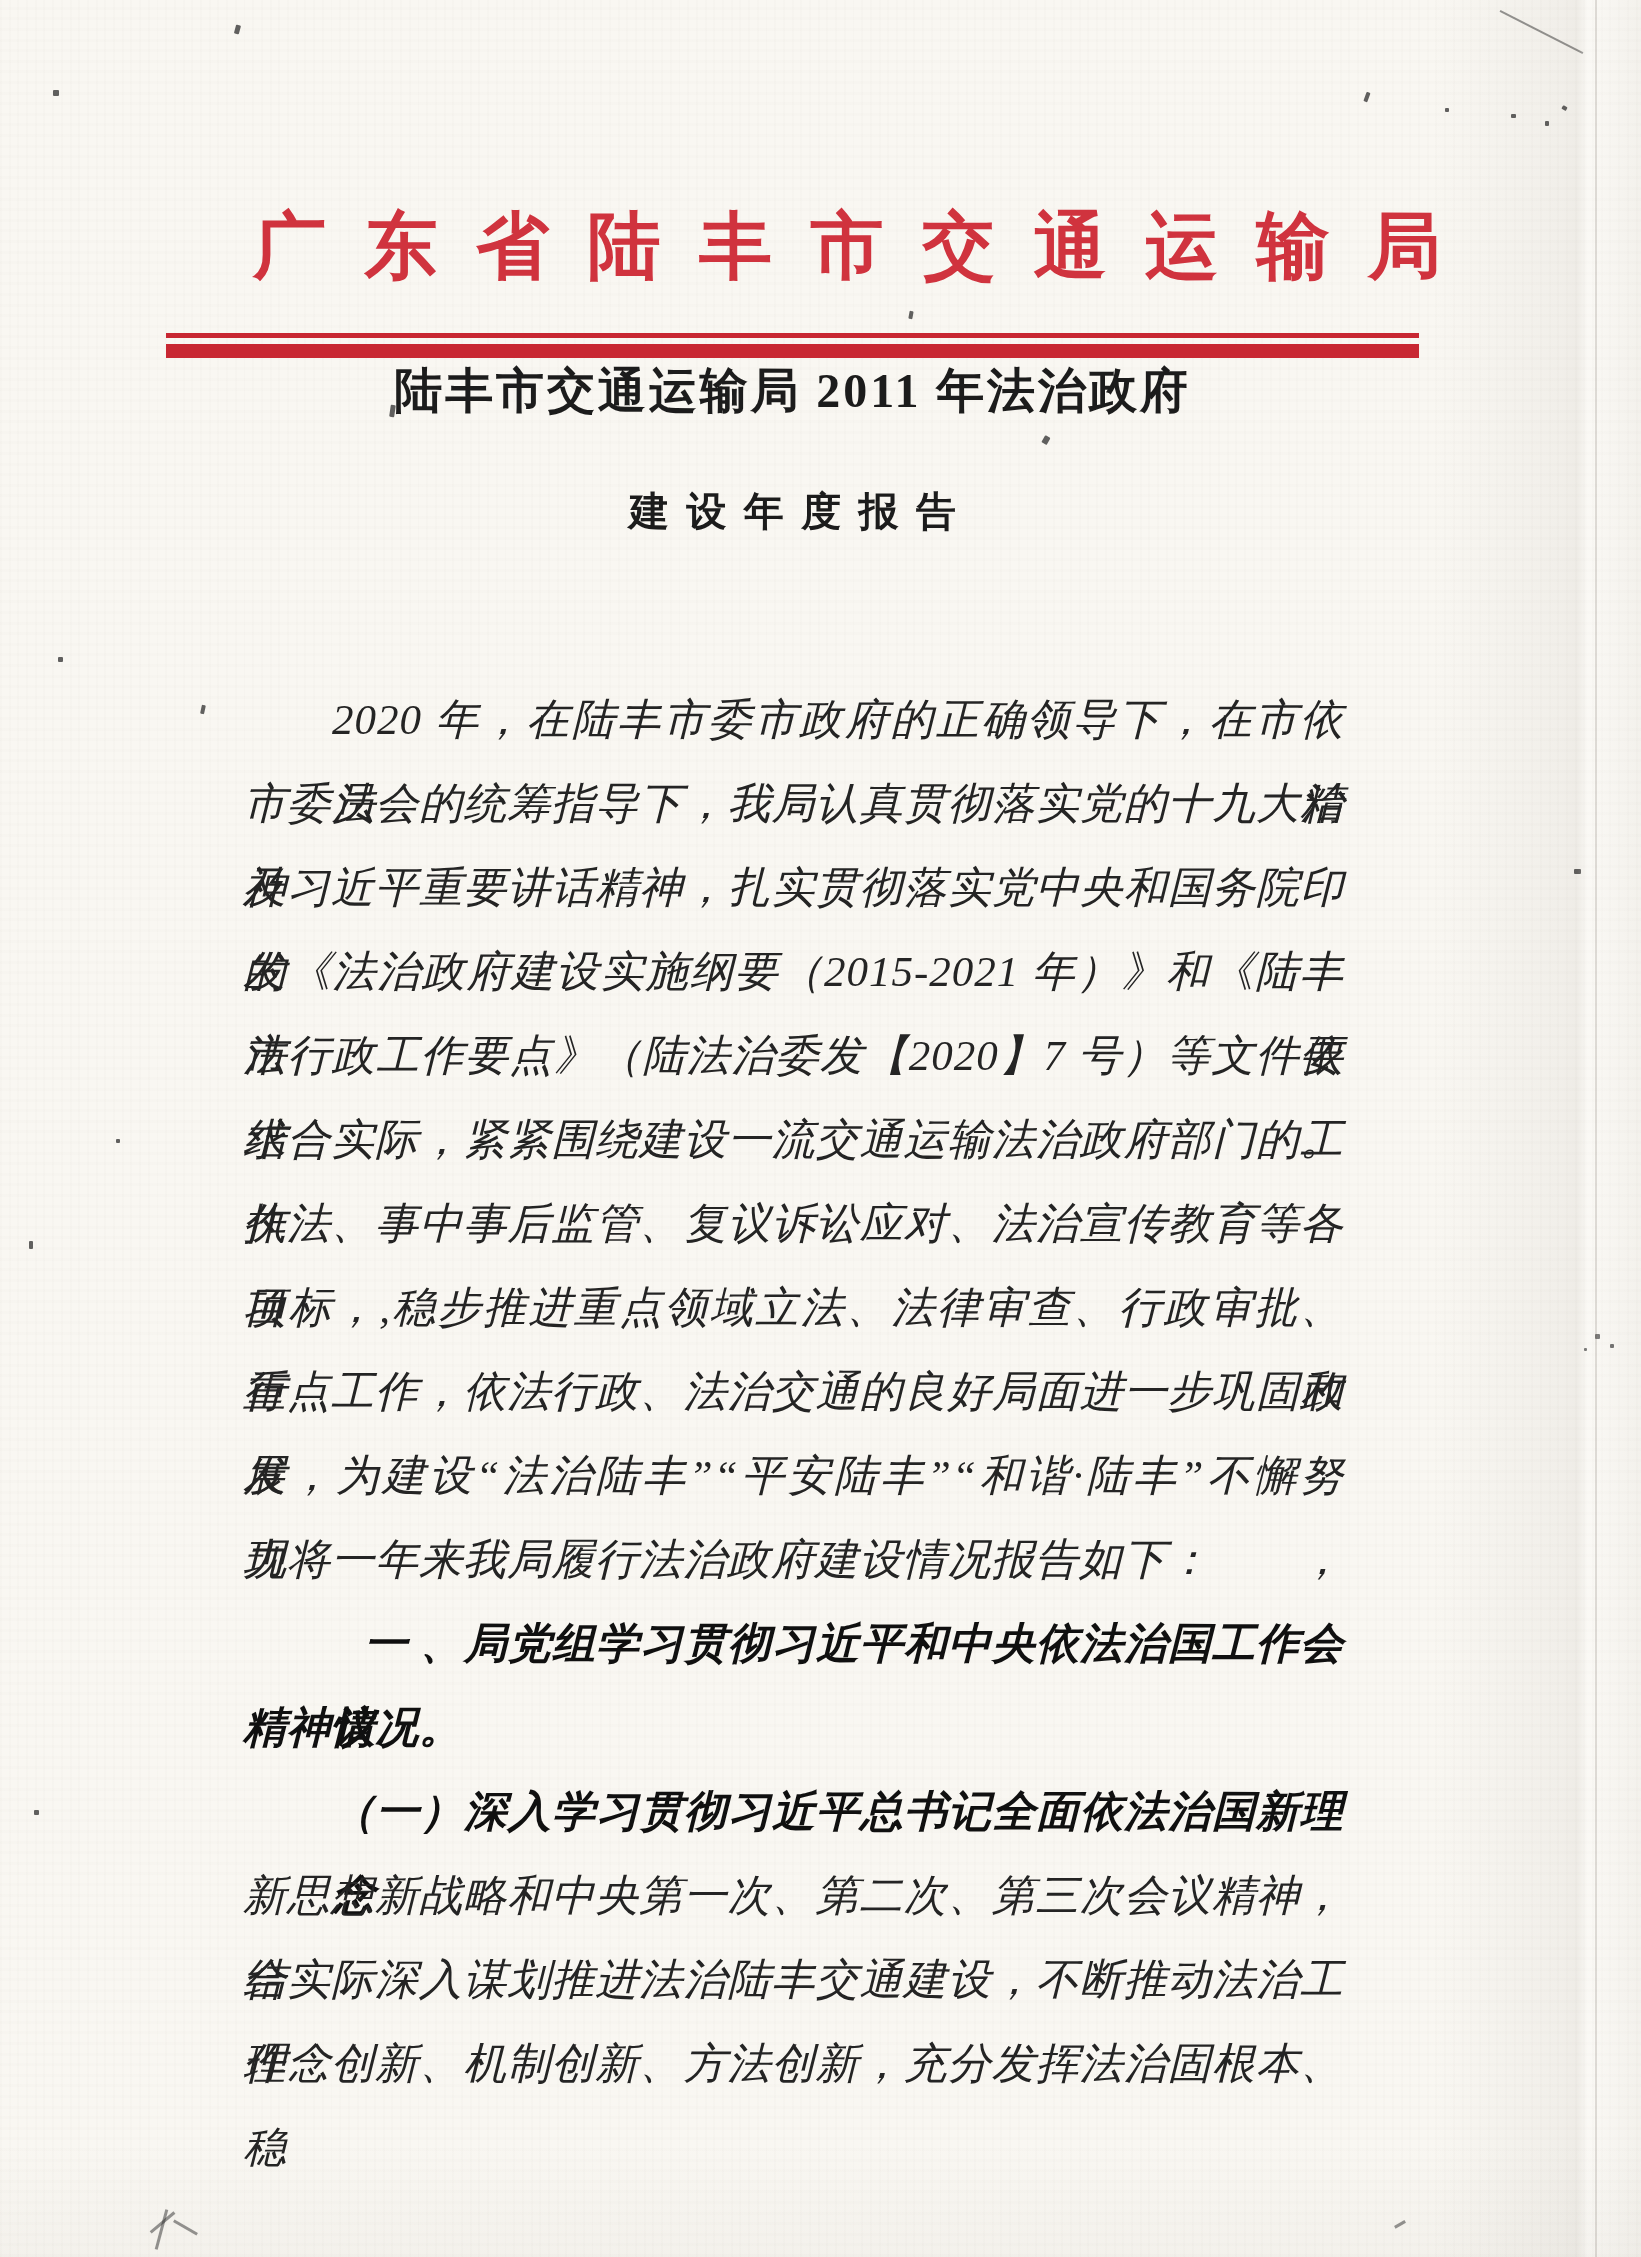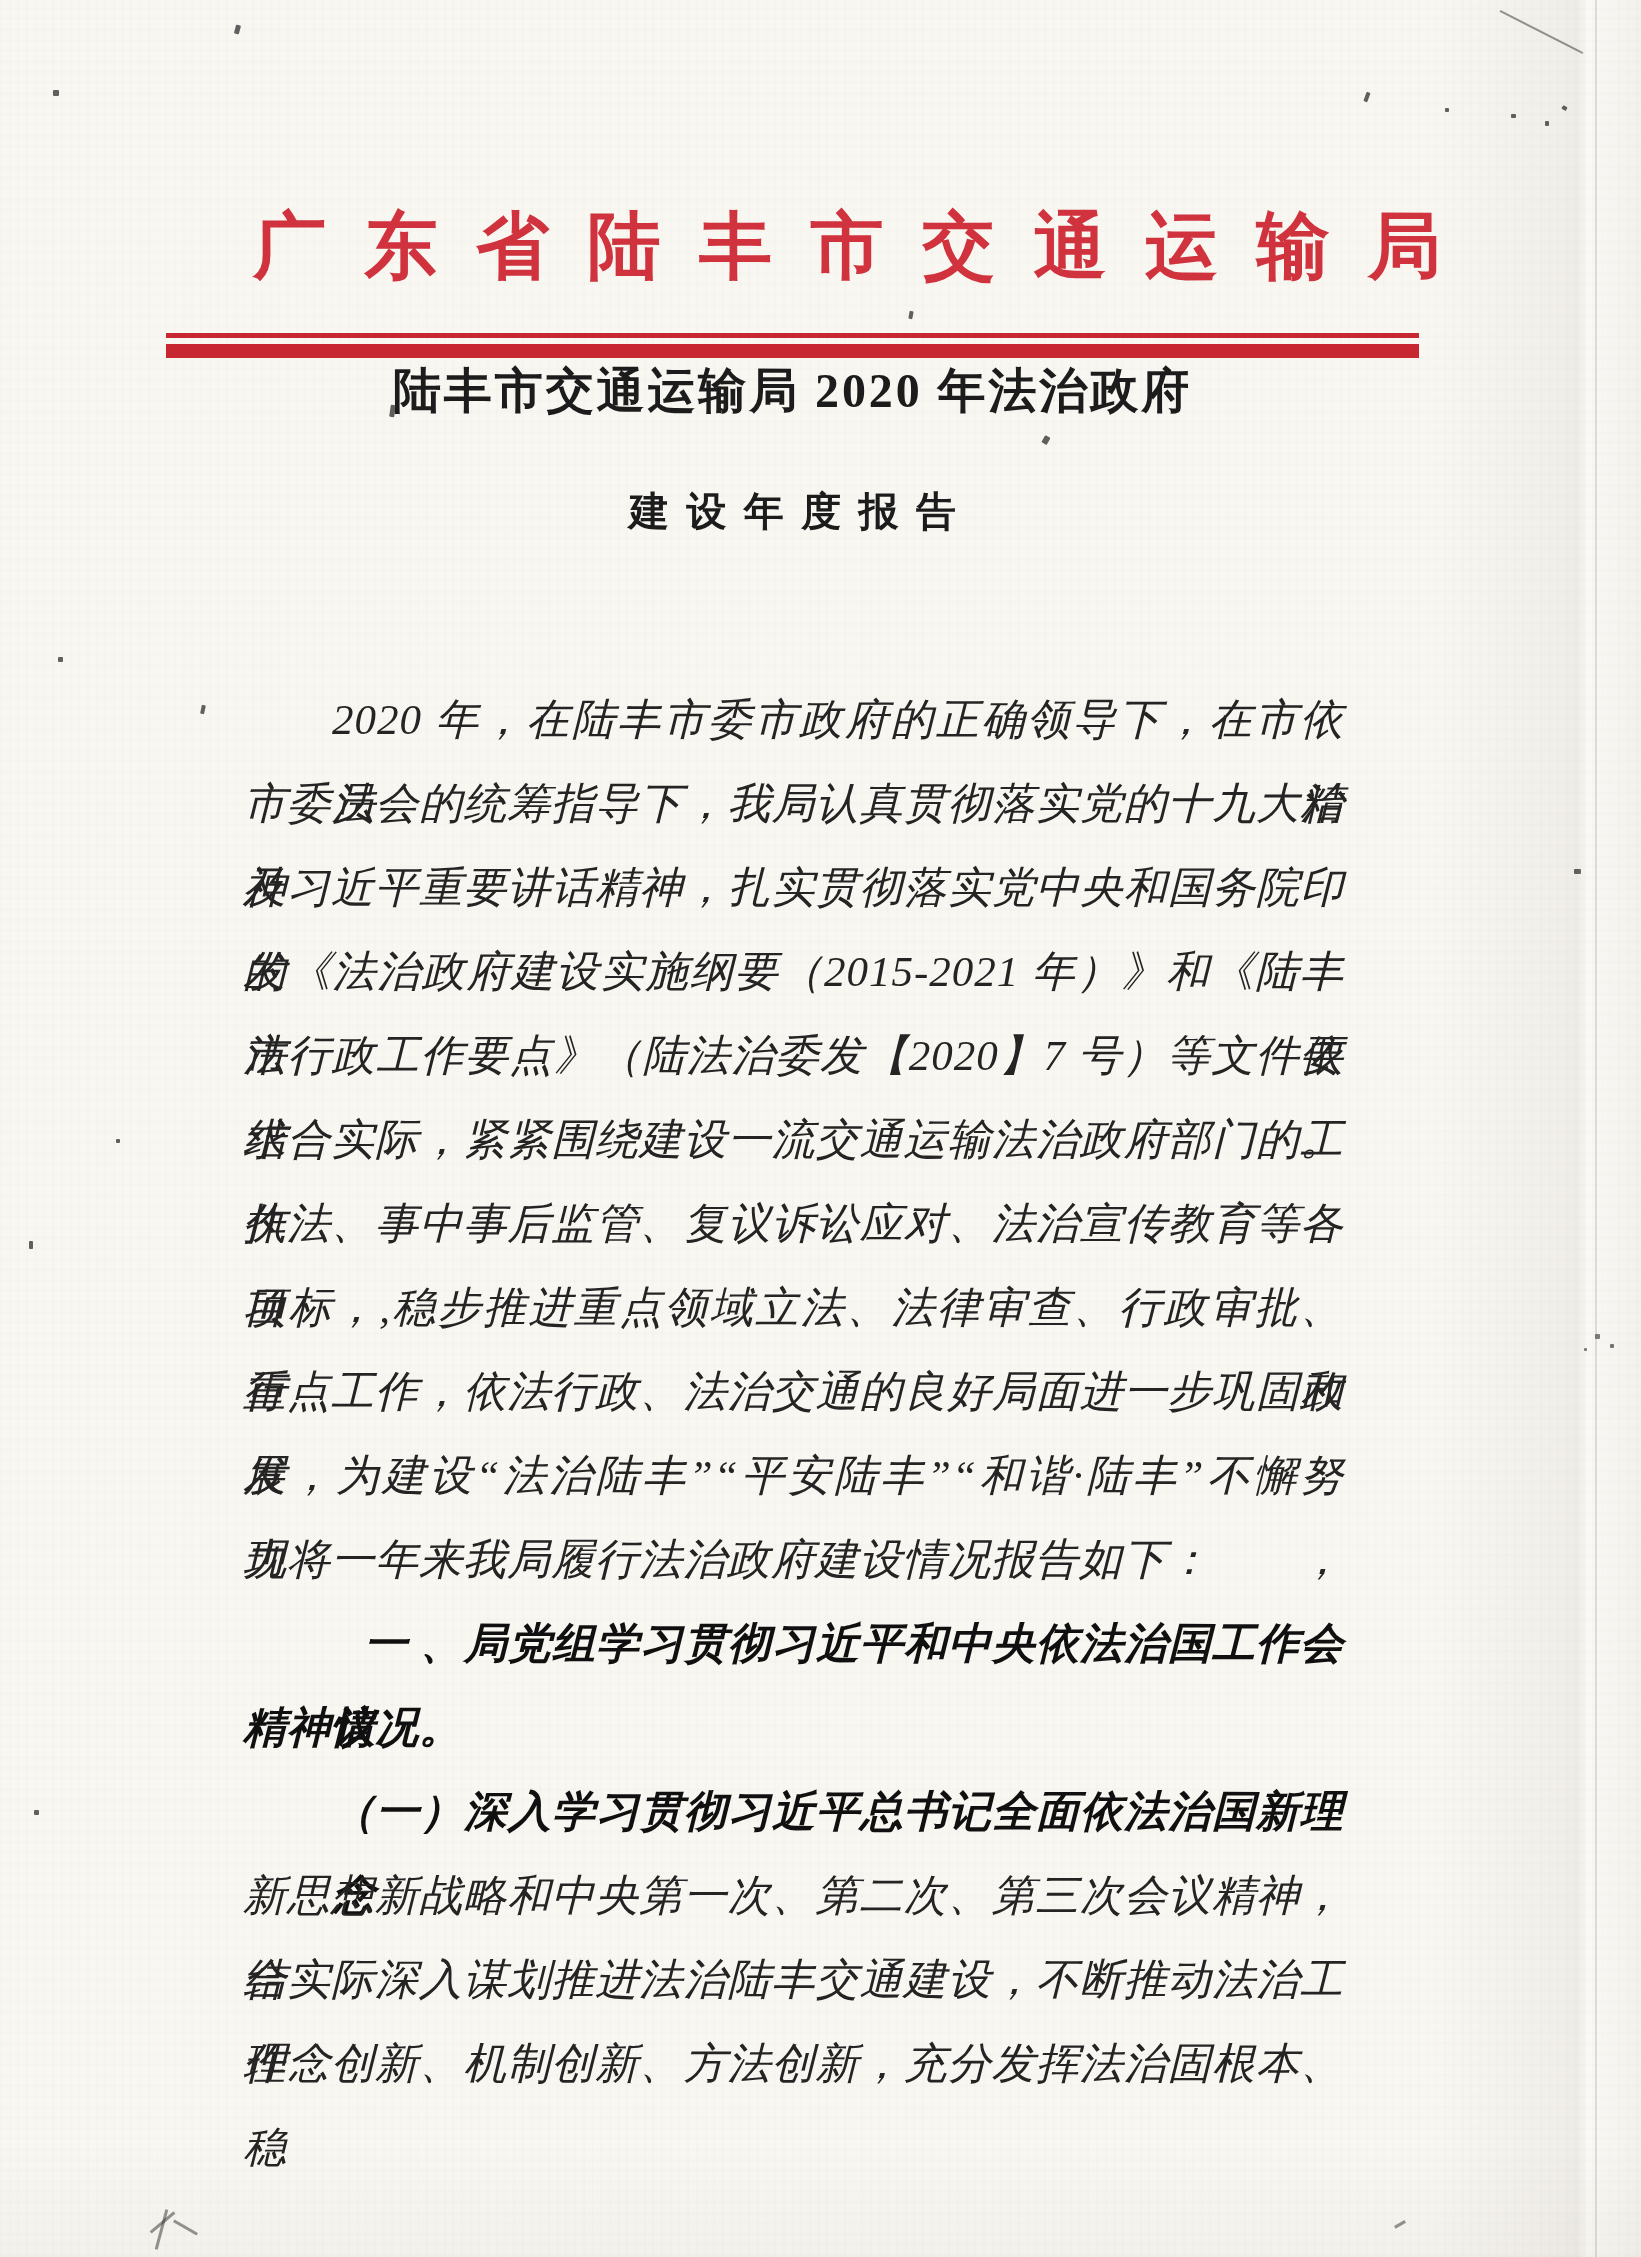--- a/index.html
+++ b/index.html
@@ -91,21 +91,21 @@
       <span>运</span>
       <span>输</span>
       <span>局</span>
     </div>
 
   <div class="rule">
     <div class="rule-thin"></div>
     <div class="rule-thick"></div>
   </div>
 
-  <div class="doc-title title1">陆丰市交通运输局 2020 年法治政府</div>
+  <div class="doc-title title1">陆丰市交通运输局 2011 年法治政府</div>
   <div class="doc-title title2">建设年度报告</div>
 
   <div class="doc-body">
       <div class="line indent">2020 年，在陆丰市委市政府的正确领导下，在市依法治</div>
       <div class="line">市委员会的统筹指导下，我局认真贯彻落实党的十九大精神</div>
       <div class="line">及习近平重要讲话精神，扎实贯彻落实党中央和国务院印发</div>
       <div class="line">的《法治政府建设实施纲要（2015-2021 年）》和《陆丰市依</div>
       <div class="line">法行政工作要点》（陆法治委发【2020】7 号）等文件要求。</div>
       <div class="line">结合实际，紧紧围绕建设一流交通运输法治政府部门的工作</div>
       <div class="line">执法、事中事后监管、复议诉讼应对、法治宣传教育等各项</div>

